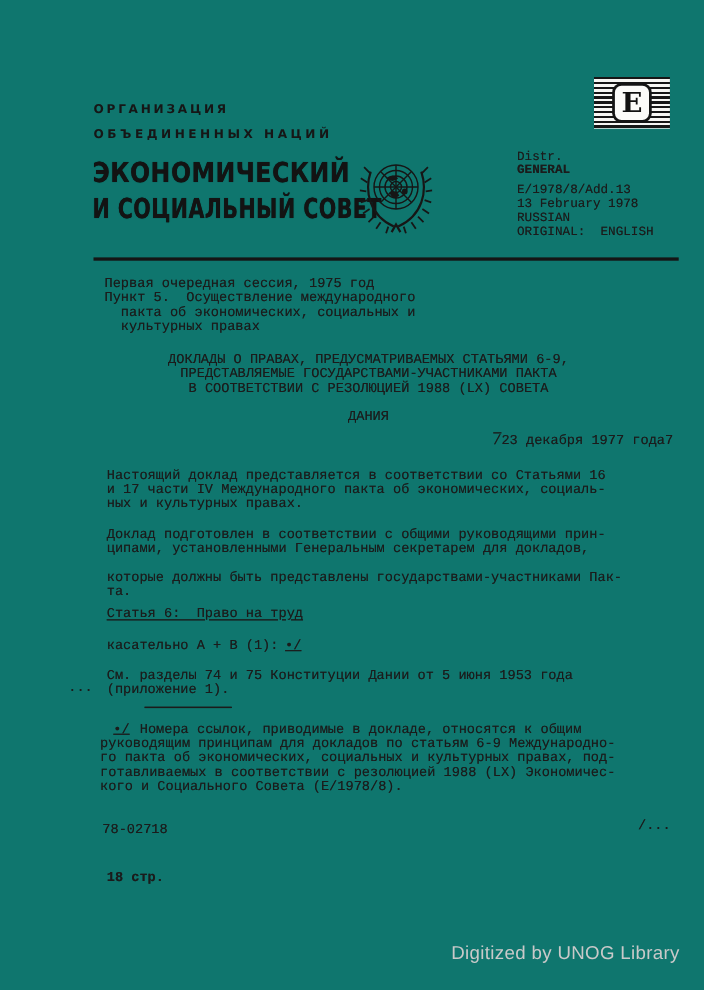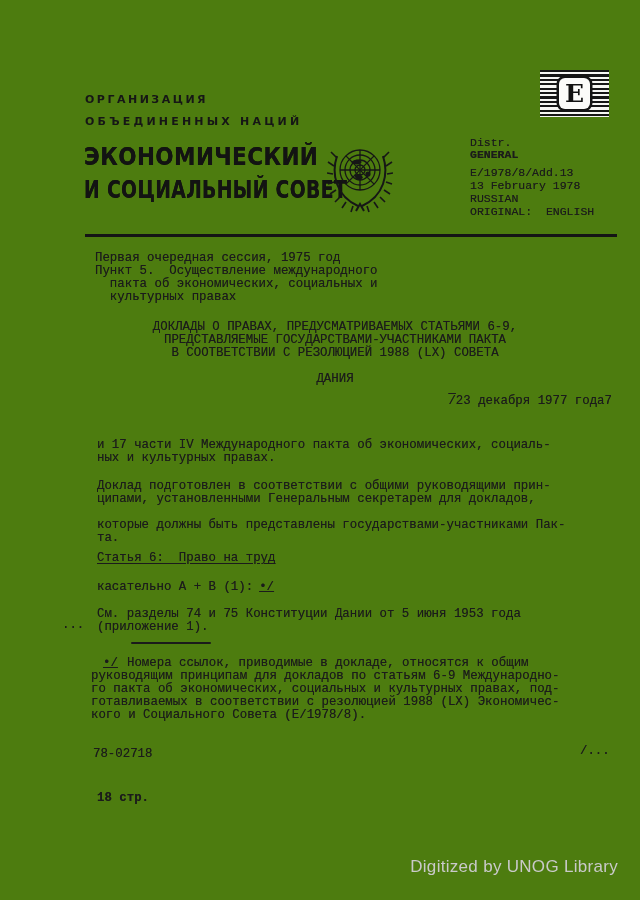--- a/index.html
+++ b/index.html
@@ -1,18 +1,18 @@
 <!DOCTYPE html>
 <html><head>
 <meta charset="utf-8">
 <style>
   html,body{margin:0;padding:0;}
   .page{
     position:relative;width:640px;height:900px;overflow:hidden;
-    background:#4d7c0f;color:#1b1b1b;
+    background:#0f766e;color:#1b1b1b;
     font-family:"Liberation Mono","DejaVu Sans Mono",monospace;
   }
   .ln{
     position:absolute;white-space:pre;
     font:12.4px/13px "Liberation Mono","DejaVu Sans Mono",monospace;
     color:#1b1b1b;text-shadow:0 0 .6px rgba(27,27,27,.65);text-align:right;
   }
   .sm{font-size:11.5px;line-height:12.6px;}
   .bold{font-weight:700;}
   .orgline{
@@ -129,20 +129,21 @@
     <div class="ln2">ДОКЛАДЫ О ПРАВАХ, ПРЕДУСМАТРИВАЕМЫХ СТАТЬЯМИ 6-9,</div>
     <div class="ln2">ПРЕДСТАВЛЯЕМЫЕ ГОСУДАРСТВАМИ-УЧАСТНИКАМИ ПАКТА</div>
     <div class="ln2">В СООТВЕТСТВИИ С РЕЗОЛЮЦИЕЙ 1988 (LX) СОВЕТА</div>
   </div>
   <div class="titleblock" style="top:373px">
     <div class="ln2">ДАНИЯ</div>
   </div>
 
   <div class="dateline"><span class="ov">/</span><span>23 декабря 1977 года</span><span>7</span></div>
 
+  <div class="ln" style="left:97px;top:426px">Настоящий доклад представляется в соответствии со Статьями 16</div>
   <div class="ln" style="left:97px;top:439px">и 17 части IV Международного пакта об экономических, социаль-</div>
   <div class="ln" style="left:97px;top:452px">ных и культурных правах.</div>
 
   <div class="ln" style="left:97px;top:480px">Доклад подготовлен в соответствии с общими руководящими прин-</div>
   <div class="ln" style="left:97px;top:493px">ципами, установленными Генеральным секретарем для докладов,</div>
   <div class="ln" style="left:97px;top:519px">которые должны быть представлены государствами-участниками Пак-</div>
   <div class="ln" style="left:97px;top:532px">та.</div>
 
   <div class="ln u" style="left:97px;top:552px">Статья 6:  Право на труд</div>
   <div class="ln" style="left:97px;top:581px"><span>касательно А + В (1):</span><span class="um">•/</span></div>

